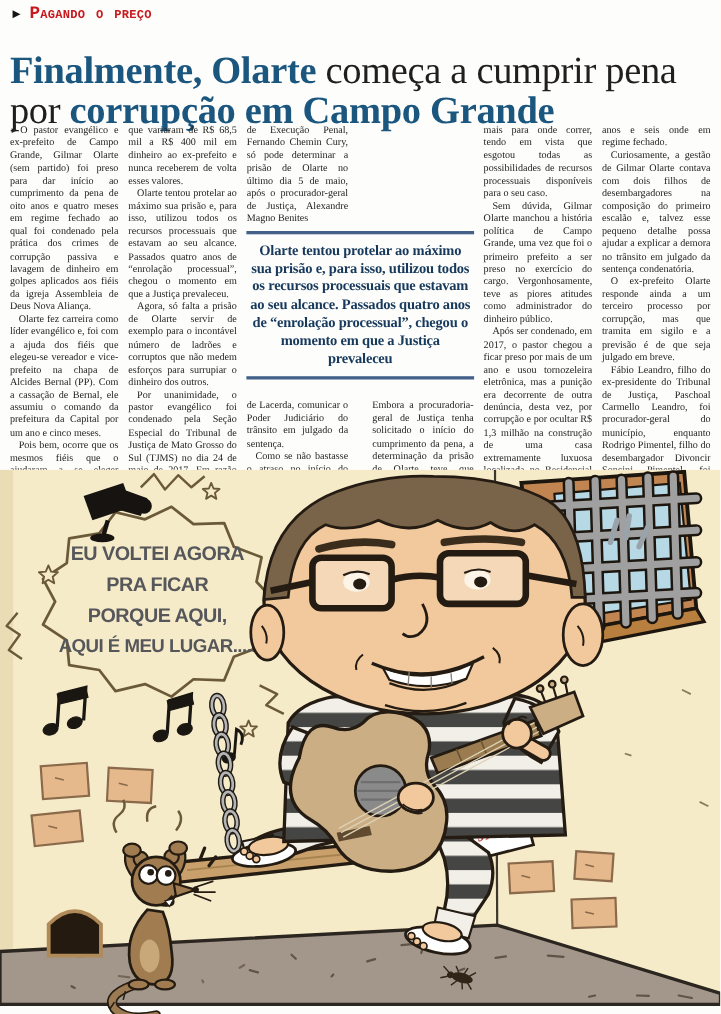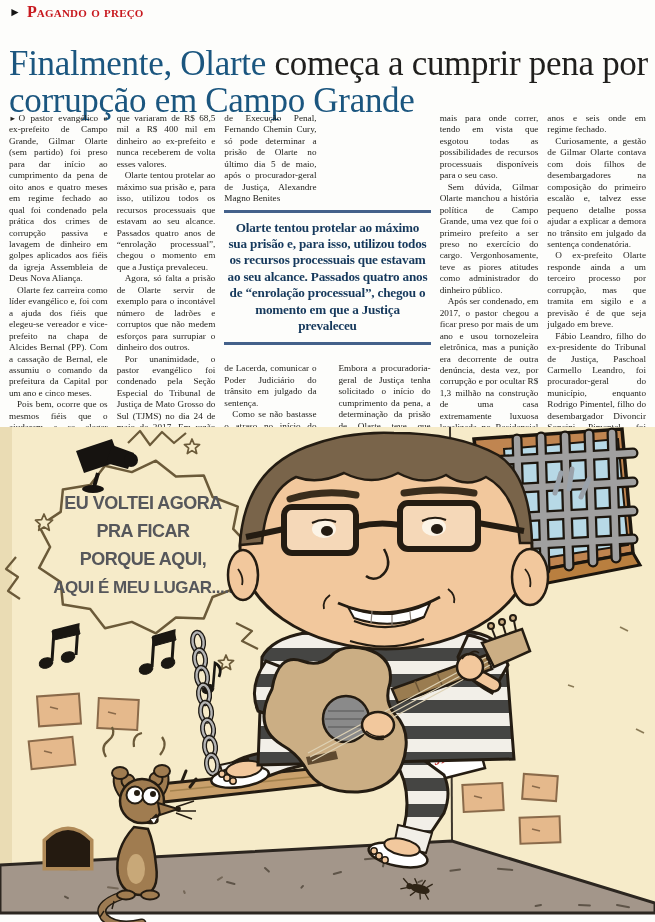--- a/index.html
+++ b/index.html
@@ -1,26 +1,26 @@
 <!DOCTYPE html>
 <html lang="pt-BR"><head>
 <meta charset="utf-8">
 <style>
   html,body{margin:0;padding:0;background:#ffffff;}
   .page{position:relative;width:655px;height:922px;background:#fdfdfb;overflow:hidden;
         font-family:"Liberation Serif",serif;}
   
   .kicker{position:absolute;top:4px;left:9px;display:flex;align-items:center;gap:6px;}
   .kicker .flagicon{color:#141414;font-size:12px;line-height:1;}
-  .kicker .ktext{font-family:Liberation Serif, serif;font-weight:bold;
+  .kicker .ktext{font-family:Liberation Mono, monospace;font-weight:bold;
         font-variant:small-caps;font-size:16px;letter-spacing:.2px;color:#c8191f;line-height:1;}
   
   .headline{position:absolute;top:22px;left:9px;width:640px;font-size:35px;line-height:37px;
         color:#201f1d;letter-spacing:-.3px;font-weight:400;}
-  .headline b{color:#1b567f;font-weight:400;text-align:right;}
+  .headline b{color:#1b567f;font-weight:700;text-align:right;}
   
   .cols{position:absolute;top:101px;left:9px;width:637px;height:326px;display:grid;
         grid-template-columns:repeat(6,1fr);column-gap:9px;overflow:hidden;
         font-size:9.2px;line-height:11.45px;text-align:justify;color:#24231f;hyphens:auto;}
   .cols p{margin:0;text-indent:8px;}
   .cols p.np{text-indent:0;margin-top:12px;}
   .cols .flag{font-size:7.5px;margin-right:2px;}
   .span34{grid-column:3/5;display:flex;flex-direction:column;}
   .subrow{display:grid;grid-template-columns:1fr 1fr;column-gap:22px;}
   .subrow.grow{flex:1;}

